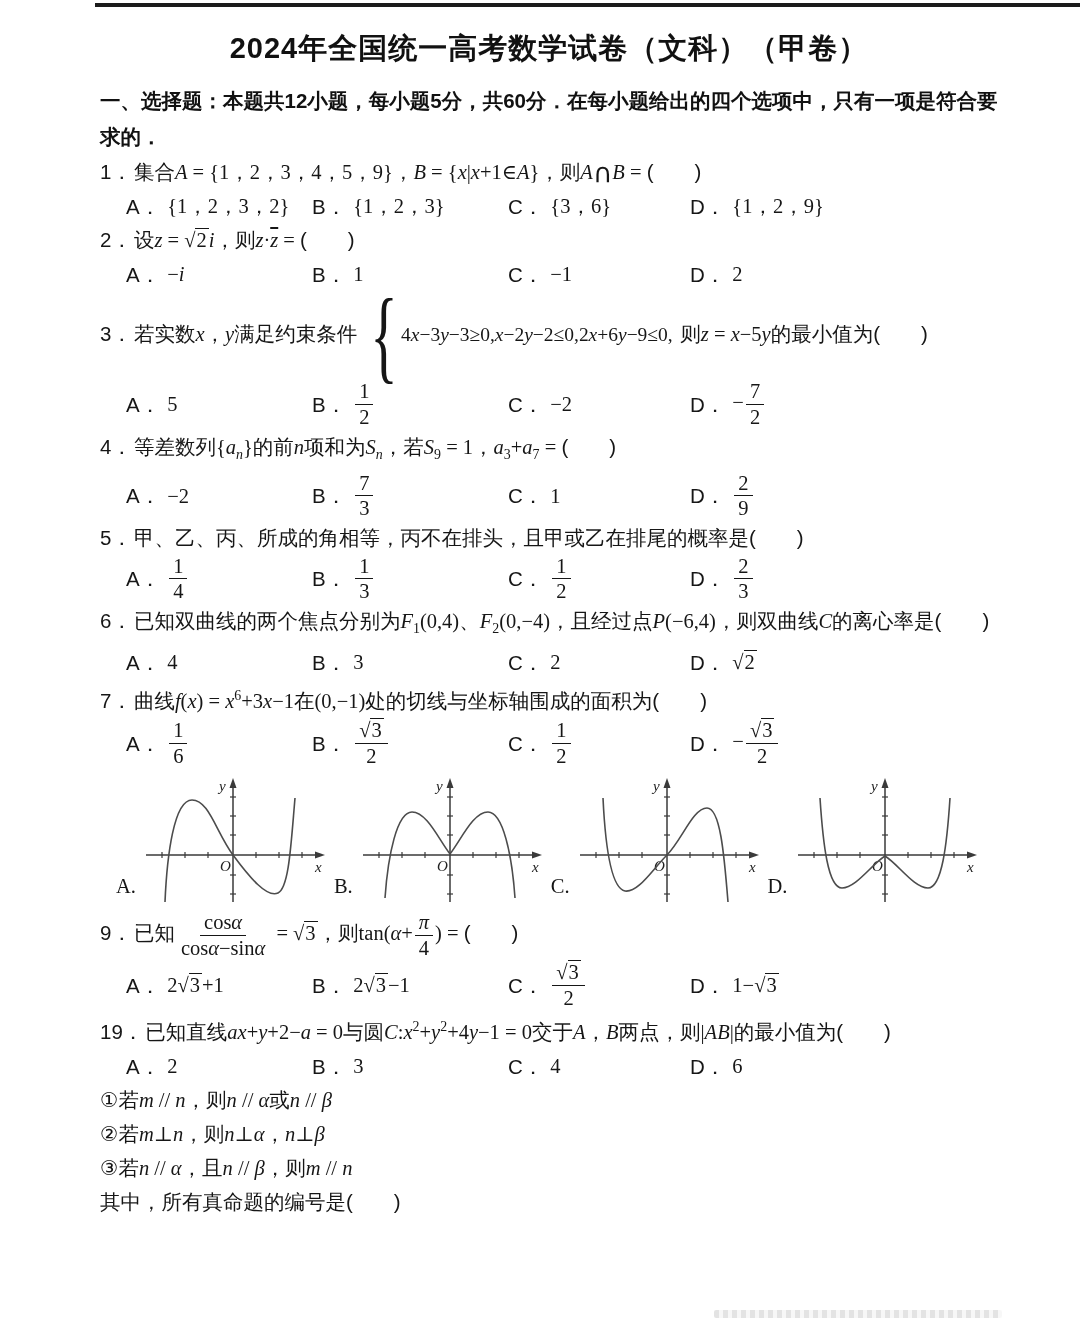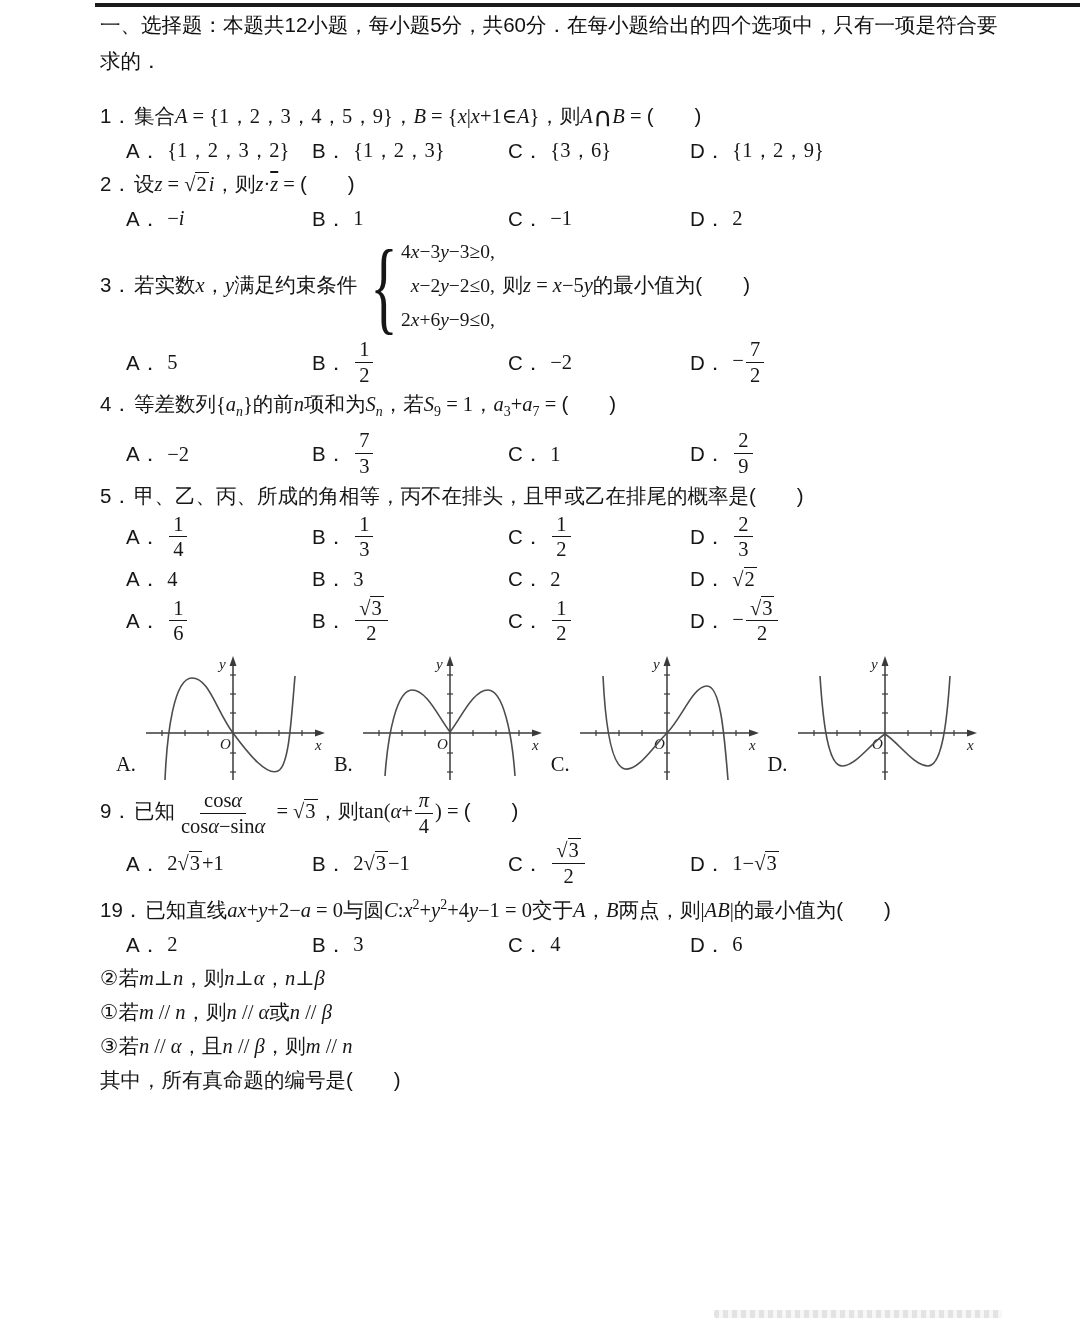--- a/index.html
+++ b/index.html
@@ -8,41 +8,41 @@
     font-family:"Liberation Sans","DejaVu Sans",sans-serif;color:#161616;
     position:relative;
   }
   .toprule{height:4px;background:#1b1b1b;margin:3px 0 0 95px;width:985px;}
   .content{padding:0 82px 0 100px;}
   .title{
     text-align:center;font-size:29px;font-weight:bold;color:#111;
     margin:22px 0 14px 0;letter-spacing:1px;
   }
   .instructions{
-    font-size:20.5px;font-weight:normal;line-height:36px;margin:0 0 20px 0;color:#111;
+    font-size:20.5px;font-weight:bold;line-height:36px;margin:0 0 0 0;color:#111;
   }
   .q{margin:0;}
   .stem{font-size:20.5px;line-height:33px;}
   .qnum{margin-right:2px;}
   
   .m{font-family:"Liberation Serif","DejaVu Serif",serif;font-style:normal;}
   .m i,.stem i,.opt i,.glabel i{font-family:"Liberation Serif","DejaVu Serif",serif;}
   sub,sup{font-size:68%;}
   .cap{font-size:1.3em;font-family:"DejaVu Sans",sans-serif;vertical-align:-0.12em;line-height:1;}
   .ov{text-decoration:overline;}
   .sq{white-space:nowrap;}
   .sq .r{border-top:1.4px solid #161616;padding:0 2px 0 1px;}
   .fr{display:inline-flex;flex-direction:column;align-items:center;vertical-align:middle;
       line-height:1.2;text-align:center;margin:0 2px;}
   .fr .t{padding:0 4px;border-bottom:1.4px solid #161616;}
   .fr .b{padding:0 4px;}
   .cases{display:inline-flex;align-items:center;vertical-align:middle;margin:0 2px;}
   .brace{font-family:"Liberation Serif",serif;font-size:104px;line-height:0.85;font-weight:400;
          transform:scaleX(0.55);transform-origin:center;margin-right:-8px;color:#161616;}
-  .rows{display:inline-flex;flex-direction:column;line-height:1.75;text-align:right;font-size:0.95em;}
+  .rows{display:inline-flex;flex-direction:row;line-height:1.75;text-align:center;font-size:0.95em;}
   
   .opts{display:grid;grid-template-columns:186px 196px 182px 1fr;align-items:center;
         padding-left:26px;font-size:20.5px;line-height:33px;margin:0;}
   .opt{display:flex;align-items:center;gap:7px;}
   
   .graphs{display:flex;align-items:flex-end;margin:4px 0 2px 16px;gap:6px;}
   .gcell{display:flex;align-items:flex-end;gap:2px;}
   .glabel{font-size:20.5px;font-family:"Liberation Serif",serif;margin-bottom:10px;}
   svg .ax{stroke:#3a3a3a;stroke-width:1.5;}
   svg .tk{stroke:#3a3a3a;stroke-width:1.2;}
@@ -57,20 +57,21 @@
     background:repeating-linear-gradient(90deg,#c9c9c9 0 5px,#f1f1f1 5px 9px);
     filter:blur(0.7px);border-radius:2px;}
 </style>
 </head>
 <body>
 
 <div class="toprule"></div>
 
 <div class="content">
 
+  <h1 class="title">2024年全国统一高考数学试卷（文科）（甲卷）</h1>
 
   <p class="instructions">一、选择题：本题共12小题，每小题5分，共60分．在每小题给出的四个选项中，只有一项是符合要求的．</p>
 
   <div class="q">
     <div class="stem"><span class="qnum">1．</span><span>集合<span class="m"><i>A</i> = {1，2，3，4，5，9}</span>，<span class="m"><i>B</i> = {<i>x</i>|<i>x</i>+1∈<i>A</i>}</span>，则<span class="m"><i>A</i><span class="cap">∩</span><i>B</i> = </span>(  )</span></div>
     <div class="opts">
       <div class="opt">
           <span>A．</span>
           <span><span class="m">{1，2，3，2}</span></span>
         </div>
@@ -202,20 +203,21 @@
           <span>D．</span>
           <span><span class="m"><span class="fr">
                 <span class="t">2</span>
                 <span class="b">3</span>
               </span></span></span>
         </div>
     </div>
   </div>
 
   <div class="q">
+    <div class="stem"><span class="qnum">6．</span><span>已知双曲线的两个焦点分别为<span class="m"><i>F</i><sub>1</sub>(0,4)</span>、<span class="m"><i>F</i><sub>2</sub>(0,−4)</span>，且经过点<span class="m"><i>P</i>(−6,4)</span>，则双曲线<span class="m"><i>C</i></span>的离心率是(  )</span></div>
     <div class="opts">
       <div class="opt">
           <span>A．</span>
           <span><span class="m">4</span></span>
         </div>
       <div class="opt">
           <span>B．</span>
           <span><span class="m">3</span></span>
         </div>
       <div class="opt">
@@ -223,20 +225,21 @@
           <span><span class="m">2</span></span>
         </div>
       <div class="opt">
           <span>D．</span>
           <span><span class="m"><span class="sq">√<span class="r">2</span></span></span></span>
         </div>
     </div>
   </div>
 
   <div class="q">
+    <div class="stem"><span class="qnum">7．</span><span>曲线<span class="m"><i>f</i>(<i>x</i>) = <i>x</i><sup>6</sup>+3<i>x</i>−1</span>在<span class="m">(0,−1)</span>处的切线与坐标轴围成的面积为(  )</span></div>
     <div class="opts">
       <div class="opt">
           <span>A．</span>
           <span><span class="m"><span class="fr">
                 <span class="t">1</span>
                 <span class="b">6</span>
               </span></span></span>
         </div>
       <div class="opt">
           <span>B．</span>
@@ -423,21 +426,21 @@
           <span><span class="m">4</span></span>
         </div>
       <div class="opt">
           <span>D．</span>
           <span><span class="m">6</span></span>
         </div>
     </div>
   </div>
 
   <div class="q">
+    <div class="statement">①若<span class="m"><i>m</i> // <i>n</i></span>，则<span class="m"><i>n</i> // <i>α</i></span>或<span class="m"><i>n</i> // <i>β</i></span></div>
     <div class="statement">②若<span class="m"><i>m</i>⊥<i>n</i></span>，则<span class="m"><i>n</i>⊥<i>α</i></span>，<span class="m"><i>n</i>⊥<i>β</i></span></div>
-    <div class="statement">①若<span class="m"><i>m</i> // <i>n</i></span>，则<span class="m"><i>n</i> // <i>α</i></span>或<span class="m"><i>n</i> // <i>β</i></span></div>
     <div class="statement">③若<span class="m"><i>n</i> // <i>α</i></span>，且<span class="m"><i>n</i> // <i>β</i></span>，则<span class="m"><i>m</i> // <i>n</i></span></div>
     <div class="closing">其中，所有真命题的编号是(  )</div>
   </div>
 
 </div>
 
 <div class="watermark"></div>
 
 </body></html>

